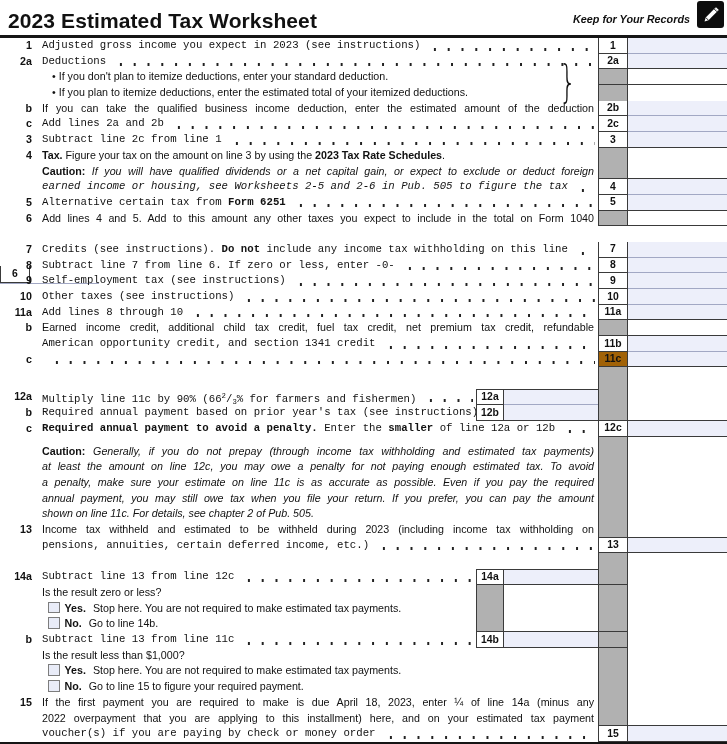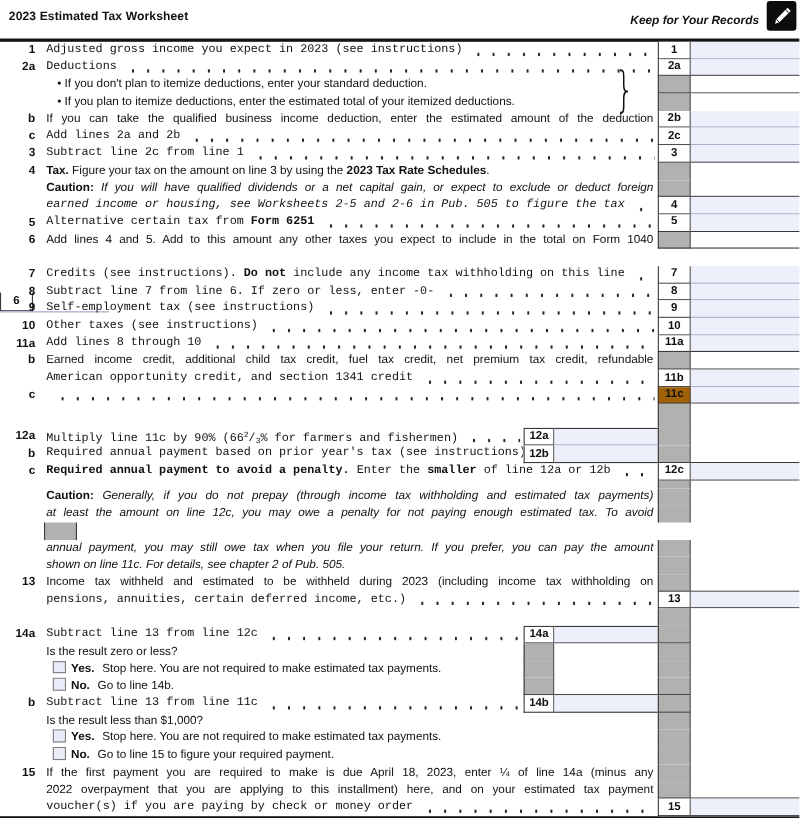--- a/index.html
+++ b/index.html
@@ -1,20 +1,20 @@
 <!DOCTYPE html>
 <html><head>
 <meta charset="utf-8">
 <style>
   html,body{margin:0;padding:0;background:#fff;}
   #page{position:relative;width:727px;height:744px;background:#fff;overflow:hidden;
         font-family:"Liberation Sans","DejaVu Sans",sans-serif;color:#111;font-size:10.7px;}
   
   #hdr{position:relative;height:35px;border-bottom:3px solid #151515;}
-  #hdr .title{position:absolute;left:8px;top:9px;font-size:11px;font-weight:bold;letter-spacing:.1px;}
+  #hdr .title{position:absolute;left:8px;top:9px;font-size:21px;font-weight:bold;letter-spacing:.1px;}
   #hdr .hright{position:absolute;right:3px;top:1px;display:flex;align-items:flex-end;gap:7px;}
   #hdr .note{font-style:italic;font-weight:600;font-size:10.8px;margin-bottom:3px;}
   #hdr .pencil{width:27px;height:27px;background:#0d0d0d;border-radius:3px;display:flex;align-items:center;justify-content:center;}
   
   #form-rows{position:relative;}
   .row{display:flex;width:727px;}
   .row > div{box-sizing:border-box;}
   .gut{width:40px;flex:0 0 40px;text-align:right;padding-right:8px;font-weight:bold;line-height:15.7px;}
   .content{flex:1 1 auto;min-width:0;padding-left:2px;line-height:15.7px;overflow:hidden;}
   .content.narrow{flex:0 0 436px;width:436px;}
@@ -281,20 +281,21 @@
         <div class="cell mentry" style="background: rgb(255, 255, 255);"></div>
       </div>
       <div class="row" style="height: 15.7px;">
         <div class="gut"></div>
         <div class="content just"><span class="tw"><span class="f-i">at least the amount on line 12c, you may owe a penalty for not paying enough estimated tax. To avoid</span></span></div>
         <div class="cell mlabel" style="border-left: 1px solid rgb(58, 58, 58); border-right: 1px solid rgb(58, 58, 58); background: rgb(177, 177, 177);"></div>
         <div class="cell mentry" style="background: rgb(255, 255, 255);"></div>
       </div>
       <div class="row" style="height: 15.7px;">
         <div class="gut"></div>
+        <div class="content just"><span class="tw"><span class="f-i">a penalty, make sure your estimate on line 11c is as accurate as possible. Even if you pay the required</span></span></div>
         <div class="cell mlabel" style="border-left: 1px solid rgb(58, 58, 58); border-right: 1px solid rgb(58, 58, 58); background: rgb(177, 177, 177);"></div>
         <div class="cell mentry" style="background: rgb(255, 255, 255);"></div>
       </div>
       <div class="row" style="height: 15.7px;">
         <div class="gut"></div>
         <div class="content just"><span class="tw"><span class="f-i">annual payment, you may still owe tax when you file your return. If you prefer, you can pay the amount</span></span></div>
         <div class="cell mlabel" style="border-left: 1px solid rgb(58, 58, 58); border-right: 1px solid rgb(58, 58, 58); background: rgb(177, 177, 177);"></div>
         <div class="cell mentry" style="background: rgb(255, 255, 255);"></div>
       </div>
       <div class="row" style="height: 15.7px;">

